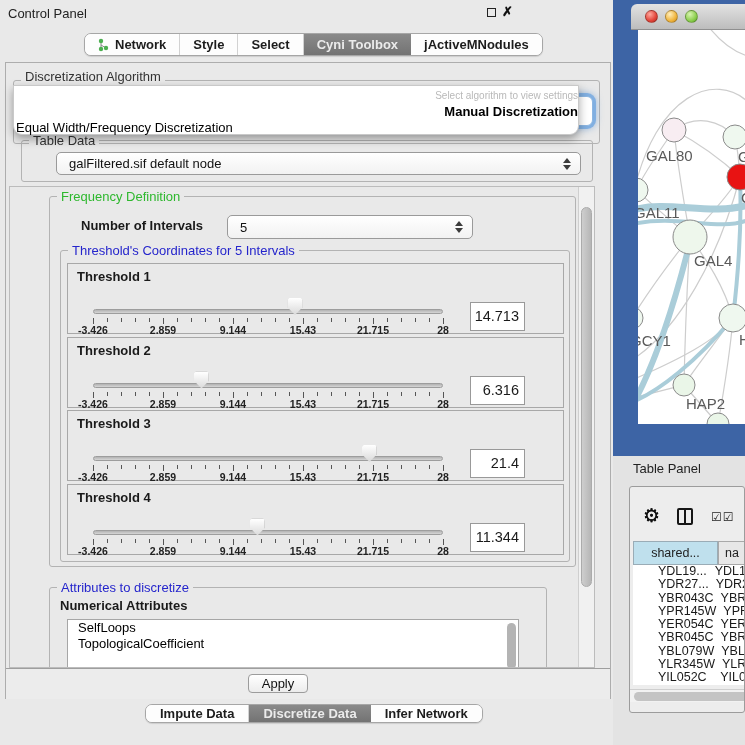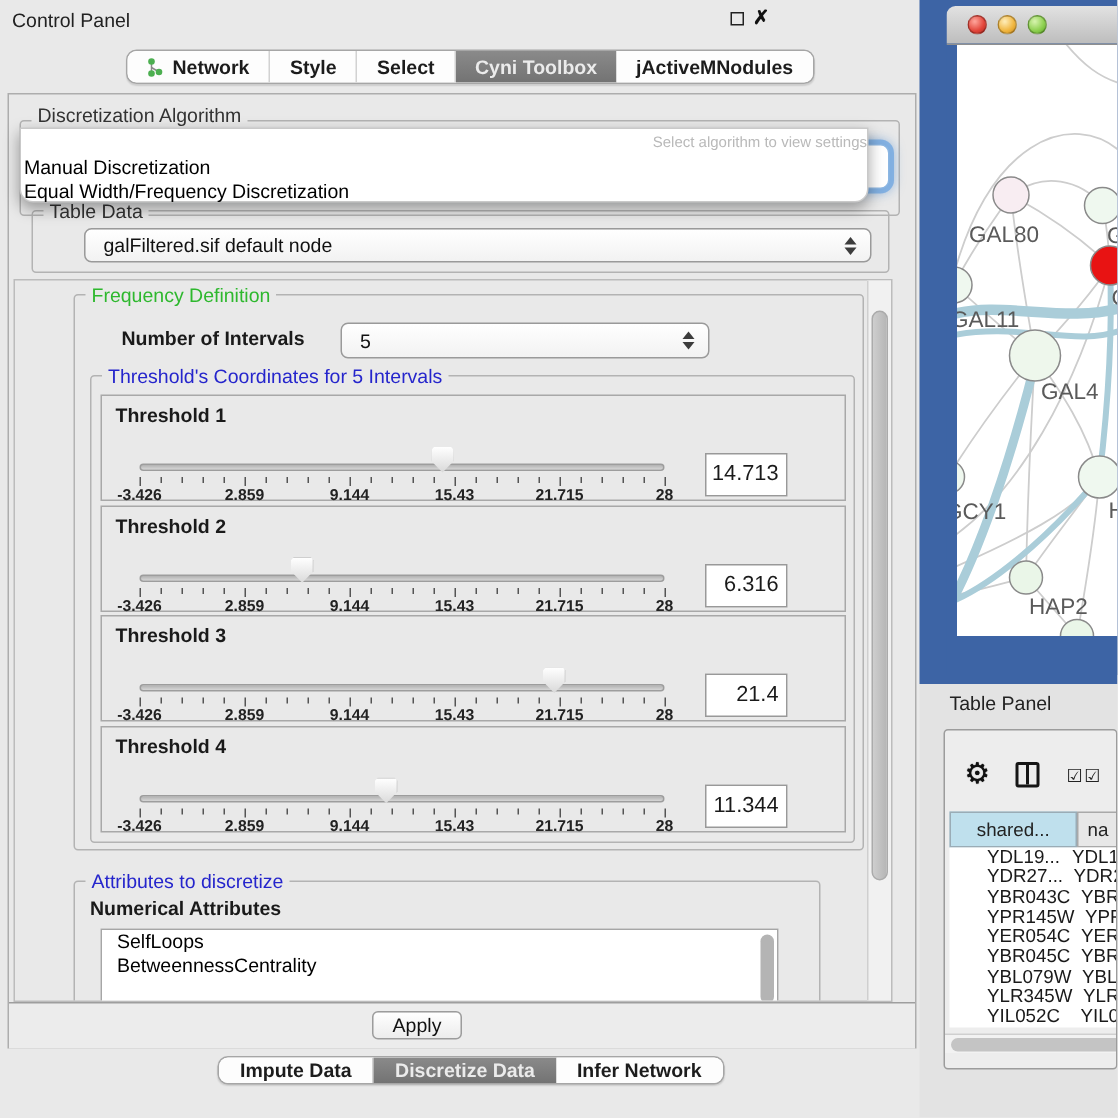--- a/index.html
+++ b/index.html
@@ -34,21 +34,21 @@
   .combo .stepper i { display:block; width:0; height:0; border-left:4px solid transparent; border-right:4px solid transparent; }
   .combo .stepper i.up { border-bottom:5px solid #3c3c3c; }
   .combo .stepper i.dn { border-top:5px solid #3c3c3c; }
 
   .focus-combo { position:absolute; left:25px; top:33px; width:562px; height:30px; background:#fff; border:1px solid #8cb6e2; border-radius:6px; box-shadow:0 0 0 3px rgba(120,170,225,0.85), 0 0 7px 3px rgba(90,145,210,0.55); z-index:30; }
 
   
   .popup { position:absolute; left:7px; top:22px; width:566px; height:50px; background:#fff; border:1px solid #c9c9c9; border-radius:0 0 9px 9px; box-shadow:0 4px 10px rgba(0,0,0,0.35); z-index:50; padding-top:2px; }
   .popup .hint { text-align:right; font-size:10px; color:#b9b9b9; height:16px; line-height:16px; }
   .popup .opt { font-size:13px; padding-left:2px; height:16px; line-height:16px; color:#000; }
-  .popup .opt.bold { font-weight:normal; }
+  .popup .opt.bold { font-weight:bold;text-align:right; }
 
   
   .viewport { position:absolute; left:3px; top:123px; width:586px; height:482px; border:1px solid #bcbcbc; overflow:hidden; background:#e9e9e9; }
   .vscroll { position:absolute; left:572px; top:124px; width:16px; height:480px; background:#f1f1f1; border-left:1px solid #cfcfcf; z-index:5; }
   .vscroll .thumb { position:absolute; left:2px; top:20px; width:11px; height:380px; border-radius:6px; background:linear-gradient(90deg,#cecece,#b6b6b6); border:1px solid #ababab; }
 
   
   .thr-row { position:absolute; left:6px; width:497px; height:71px; border:1px solid #a8a8a8; background:#e9e9e9; }
   .thr-label { position:absolute; left:9px; top:5px; font-size:13px; font-weight:bold; }
   .sl-track { position:absolute; left:25px; top:45px; width:350px; height:5px; background:linear-gradient(#b2b2b2,#d6d6d6); border:1px solid #9d9d9d; border-radius:3px; }
@@ -350,21 +350,21 @@
           </div>
       </div>
     </div>
 
     <div class="groupbox" style="left:39px; top:400px; width:498px; height:110px;">
       <span class="gtitle blue">Attributes to discretize</span>
       <div style="position:absolute; left:10px; top:10px; font-size:13px; font-weight:bold;">Numerical Attributes</div>
       <div class="attr-list">
         <div id="attr-items">
             <div class="attr-item">SelfLoops</div>
-            <div class="attr-item">BetweennessCentrality</div>
+            <div class="attr-item">TopologicalCoefficient</div>
           </div>
         <div class="attr-scroll">
             <div class="thumb"></div>
           </div>
       </div>
     </div>
   </div>
 
   <div class="vscroll">
       <div class="thumb"></div>

